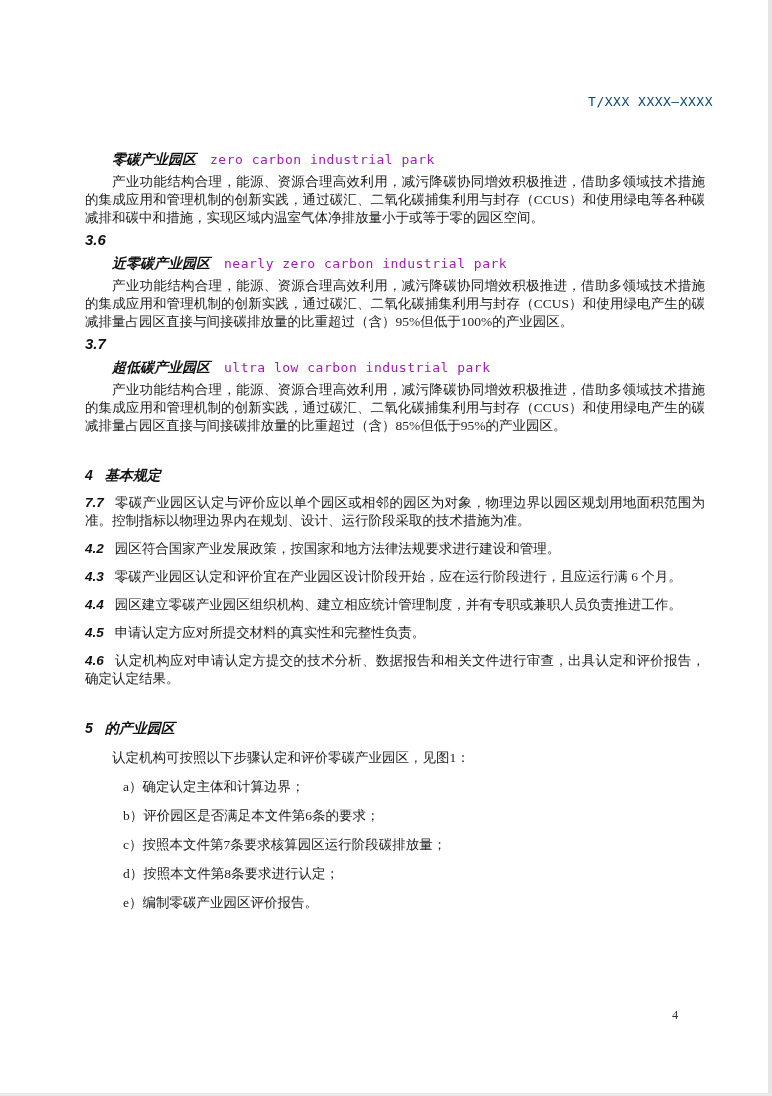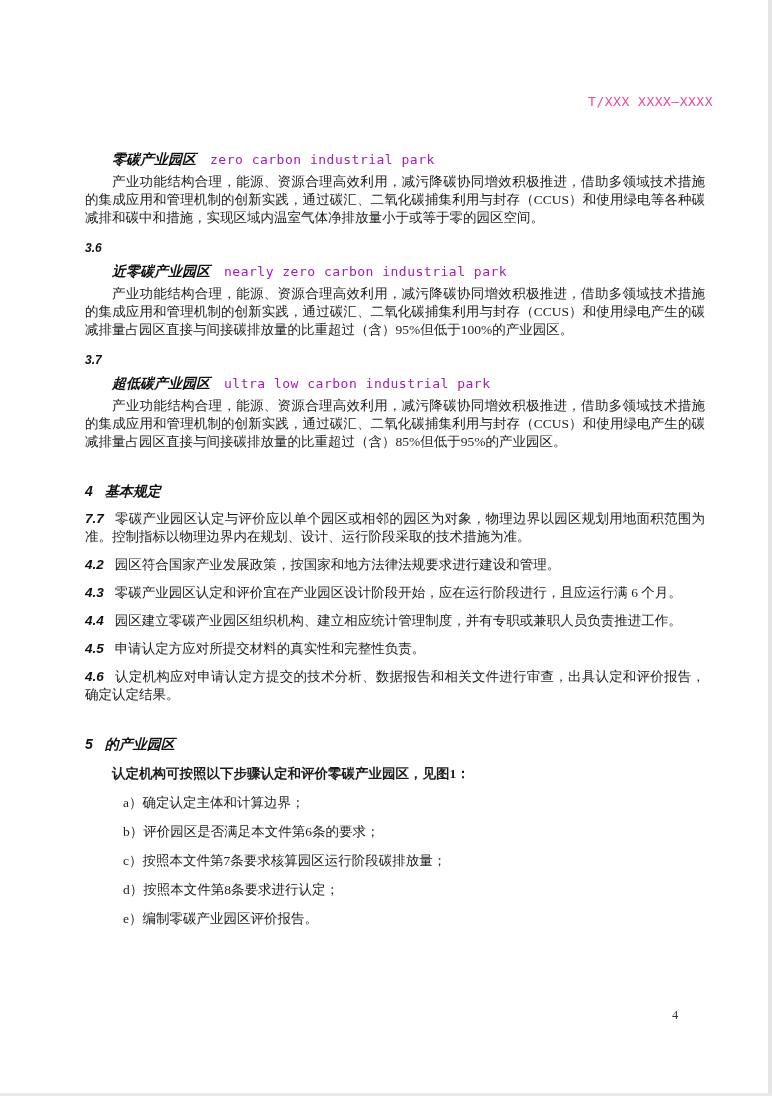--- a/index.html
+++ b/index.html
@@ -9,46 +9,46 @@
     background:#ffffff;
     overflow:hidden;
     color:#1c1c1c;
   }
   .edge-right{position:absolute;top:0;right:0;width:4px;height:1096px;background:#e5e5e5;}
   .edge-bottom{position:absolute;left:0;bottom:0;width:772px;height:3px;background:#e9e9e9;}
 
   .doc-header{
     position:absolute;top:94px;right:59px;
     font-family:"DejaVu Sans Mono","Liberation Mono",monospace;
-    font-size:13px;letter-spacing:0.5px;color:#ec4899;
+    font-size:13px;letter-spacing:0.5px;color:#0c4a6e;
   }
 
   .content{
     position:absolute;left:85px;top:150px;width:620px;
     font-family:"Liberation Serif","DejaVu Serif",serif;
     font-size:13.5px;line-height:18px;color:#1c1c1c;
   }
 
   .hei{font-family:"Liberation Sans","DejaVu Sans",sans-serif;font-weight:700;color:#111;font-style:italic;}
   .mono{font-family:"DejaVu Sans Mono","Liberation Mono",monospace;font-weight:400;}
 
   .term-heading{margin:0;padding-left:27px;font-size:14px;}
   .term-heading .en{font-size:13px;margin-left:14px;letter-spacing:0.5px;color:#a21caf;}
   .term-def{margin:4px 0 0 0;text-align:justify;text-indent:27px;}
 
-  .term-num{margin:12px 0 0 0;font-size:12px;}
+  .term-num{margin:4px 0 0 0;font-size:15px;}
   .term-num + .term-heading{margin-top:5px;}
 
   .sec-heading{margin:31px 0 0 0;font-size:14px;}
   .sec-heading .sec-title{margin-left:12px;}
 
   .clause{margin:10px 0 0 0;text-align:justify;}
   .clause .clause-num{margin-right:11px;font-size:13.5px;}
 
-  .intro{margin:12px 0 0 0;text-indent:27px;font-weight:bold;}
+  .intro{margin:12px 0 0 0;text-indent:27px;}
   .steps{margin:0;padding:0;list-style:none;}
   .steps li{margin:11px;padding-left:27px;}
 </style>
 </head>
 <body>
 
 <div class="page">
 
   <div class="doc-header">T/XXX XXXX—XXXX</div>
 

